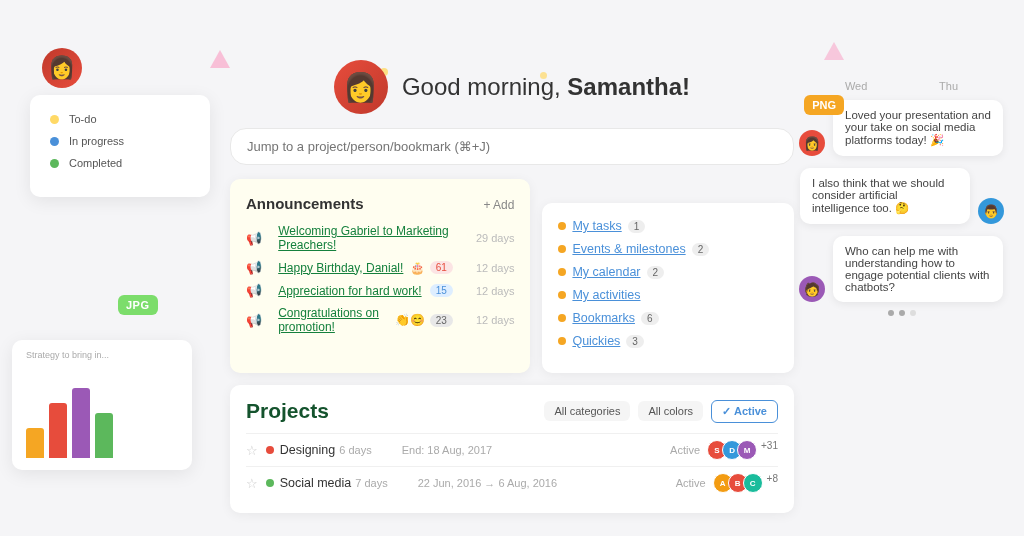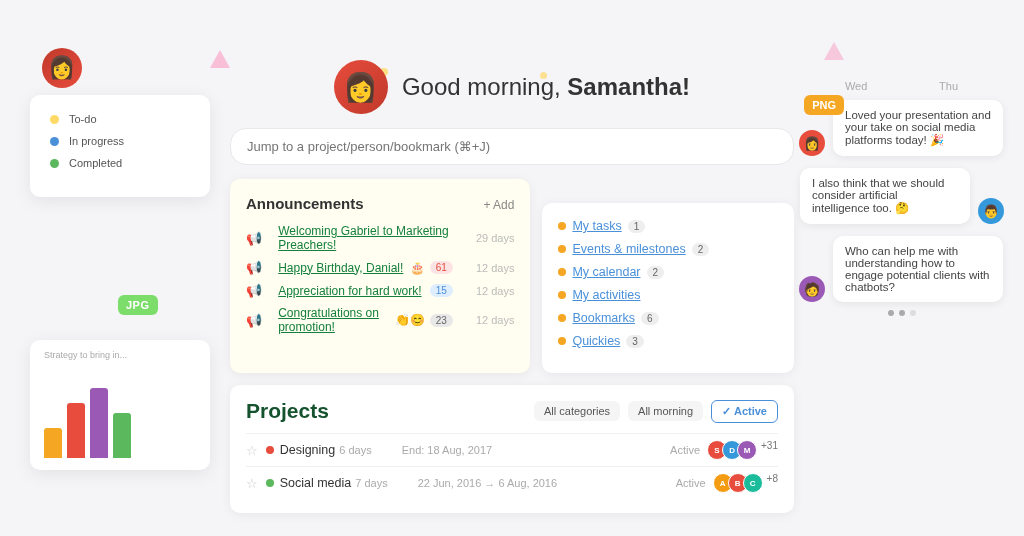--- a/index.html
+++ b/index.html
@@ -100,21 +100,21 @@
       font-weight: 700;
       border-radius: 6px;
       padding: 4px 8px;
       letter-spacing: 0.5px;
       z-index: 3;
     }
 
     
     .chart-card {
       position: absolute;
-      left: 30px;
+      left: 12px;
       top: 340px;
       background: #fff;
       border-radius: 10px;
       padding: 12px 14px;
       box-shadow: 0 4px 18px rgba(0,0,0,0.08);
       width: 180px;
       height: 130px;
       z-index: 2;
       display: flex;
       align-items: flex-end;
@@ -581,21 +581,21 @@
           <span class="activity-count">3</span>
         </div>
       </div>
     </div>
 
     
     <div class="projects-panel">
       <div class="projects-header">
         <span class="projects-title">Projects</span>
         <button class="filter-btn">All categories</button>
-        <button class="filter-btn">All morning</button>
+        <button class="filter-btn">All colors</button>
         <button class="filter-btn active">
           <span class="checkmark">✓</span>
           <span>Active</span>
         </button>
       </div>
 
       <div class="project-row">
         <span class="star-icon">☆</span>
         <div class="proj-dot" style="background:#e74c3c;"></div>
         <span class="proj-name">Designing</span>

